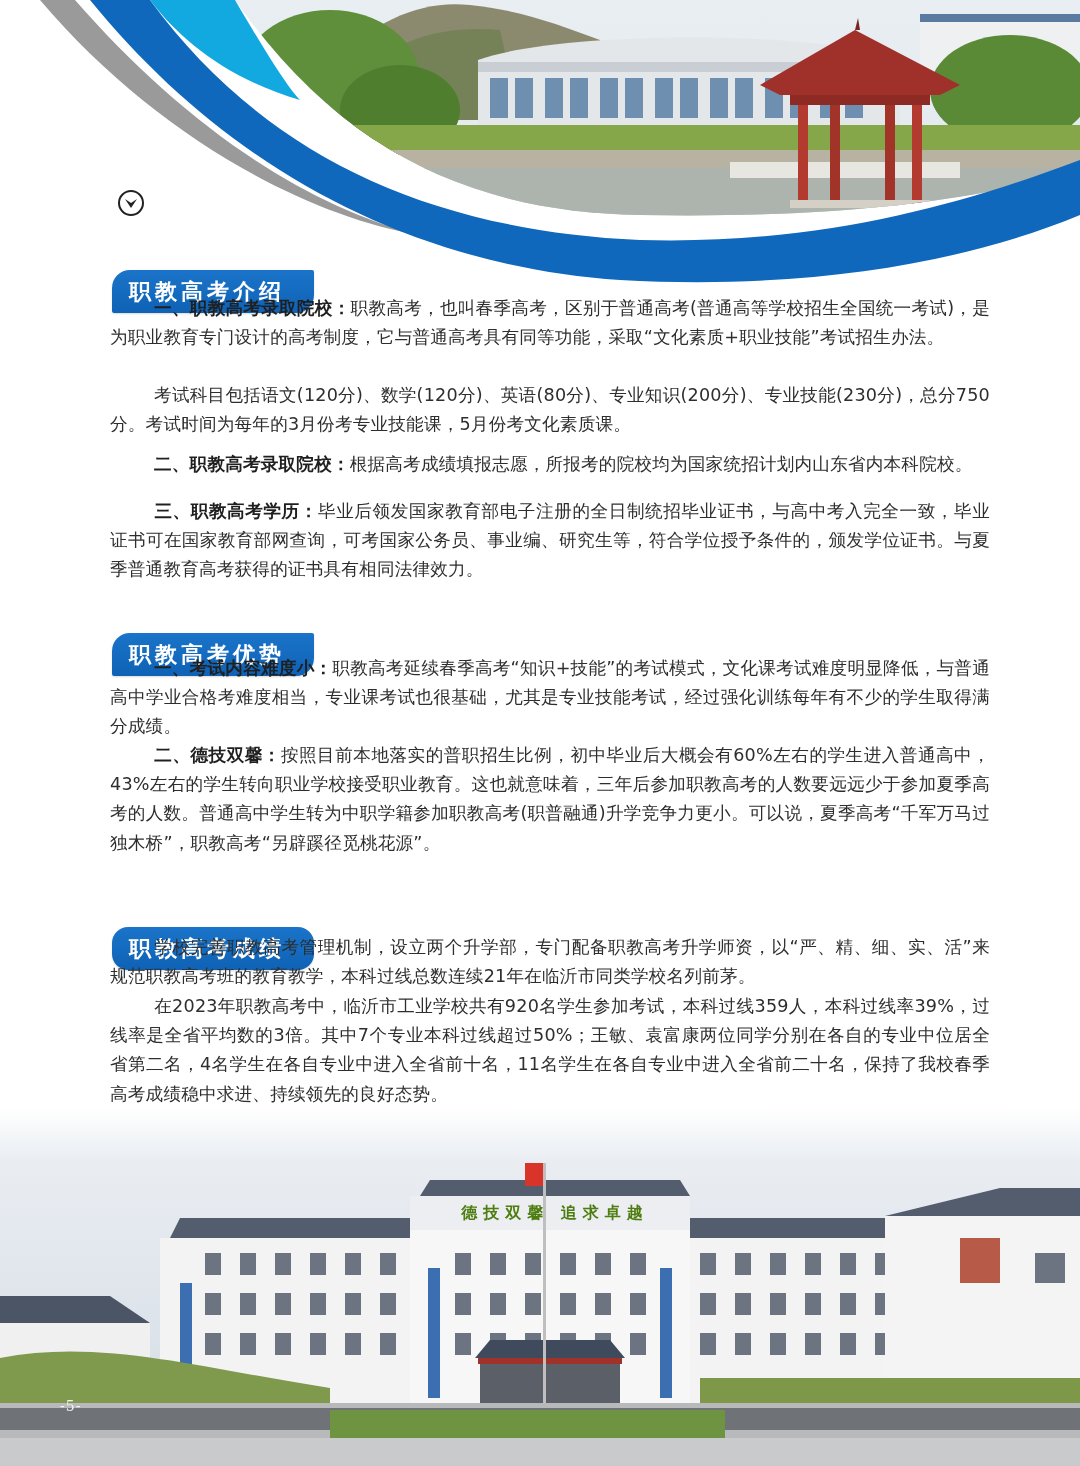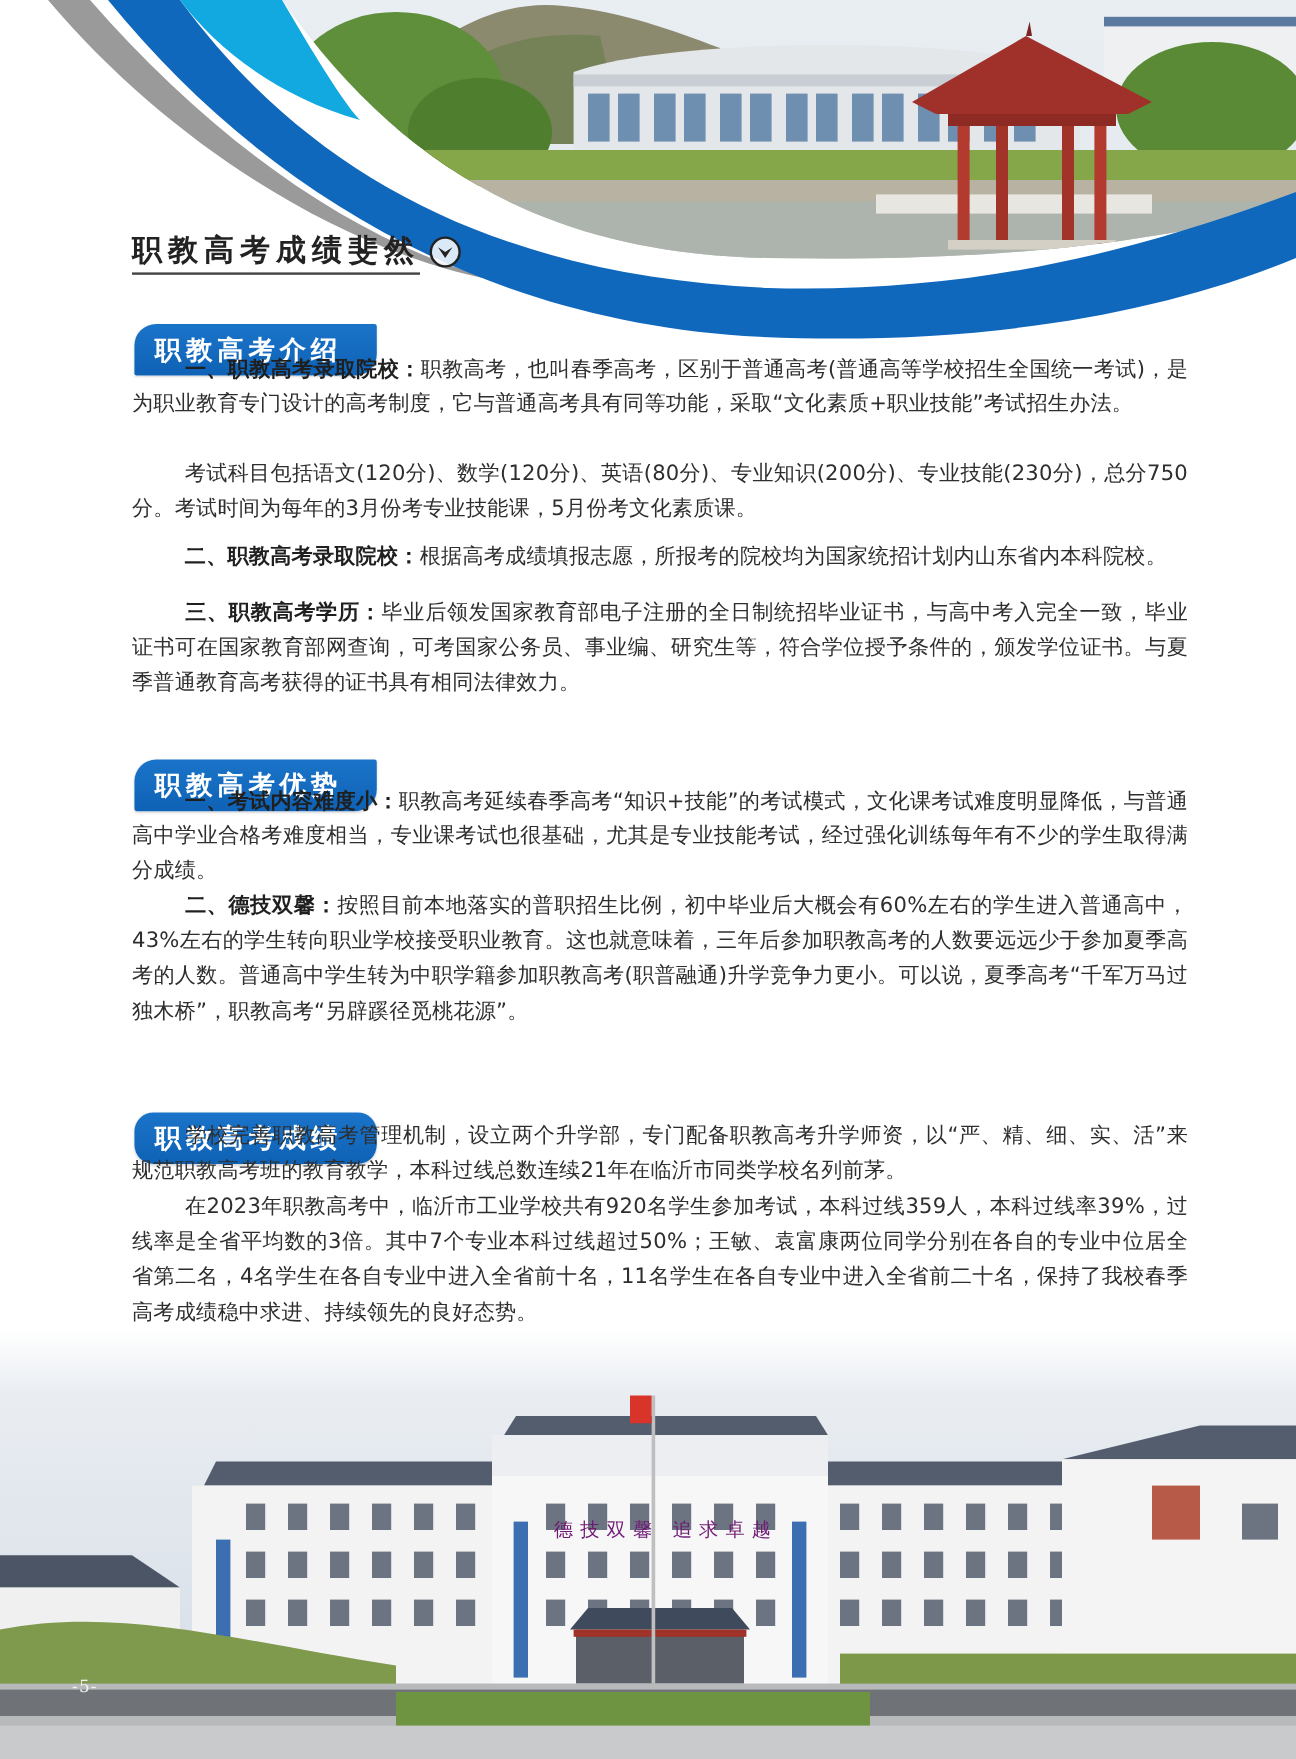--- a/index.html
+++ b/index.html
@@ -39,22 +39,22 @@
       font-size: 17.6px; line-height: 29.2px; color: #2e2e2e;
       text-align: justify; letter-spacing: 0.2px;
     }
     .para .lead { font-weight: bold; color: #1f1f1f; }
     .indent { display: inline-block; width: 44px; }
 
     
     .photo { position: absolute; left: 0; top: 1108px; width: 1080px; height: 358px; overflow: hidden; }
     .photo svg { position: absolute; left: 0; top: 0; }
     .slogan {
-      position: absolute; left: 440px; top: 1265px; width: 230px; text-align: center;
-      font-size: 16px; font-weight: normal; letter-spacing: 6px; color: #701a75;
+      position: absolute; left: 440px; top: 1203px; width: 230px; text-align: center;
+      font-size: 16px; font-weight: bold; letter-spacing: 6px; color: #4d7c0f;
     }
     .page-number {
       position: absolute; left: 60px; top: 1398px; font-size: 14px; color: #f2f2f2;
       font-family: "DejaVu Serif", serif; letter-spacing: 1px;
     }
   </style>
 </head>
 <body>
 
 <div class="header">
@@ -123,21 +123,20 @@
 
     <path d="M40 0 L 75 0 C 180 120, 300 205, 420 235 C 300 215, 150 130, 40 0 Z" fill="#9a9a9a"></path>
 
     <path d="M90 0 L 150 0 C 260 150, 420 230, 640 240 C 820 245, 960 205, 1080 160 L 1080 215 C 960 265, 800 290, 620 280 C 400 265, 220 160, 90 0 Z" fill="#1068bd"></path>
 
     <path d="M150 0 L 235 0 C 270 60, 290 90, 300 100 C 230 80, 180 40, 150 0 Z" fill="#12a8e0"></path>
   </svg>
 </div>
 
 <div class="page-title-wrap">
-  <div class="page-title">职教高考成绩斐然</div>
   <div class="chev-icon">
     <svg width="14" height="12" viewBox="0 0 14 12">
         <path d="M1 2 L7 11 L13 2 L7 6 Z" fill="#222"></path>
       </svg>
   </div>
 </div>
 
 <div class="badge" style="top:244px;">职教高考介绍</div>
 
 <div class="para" style="top:294px;">

